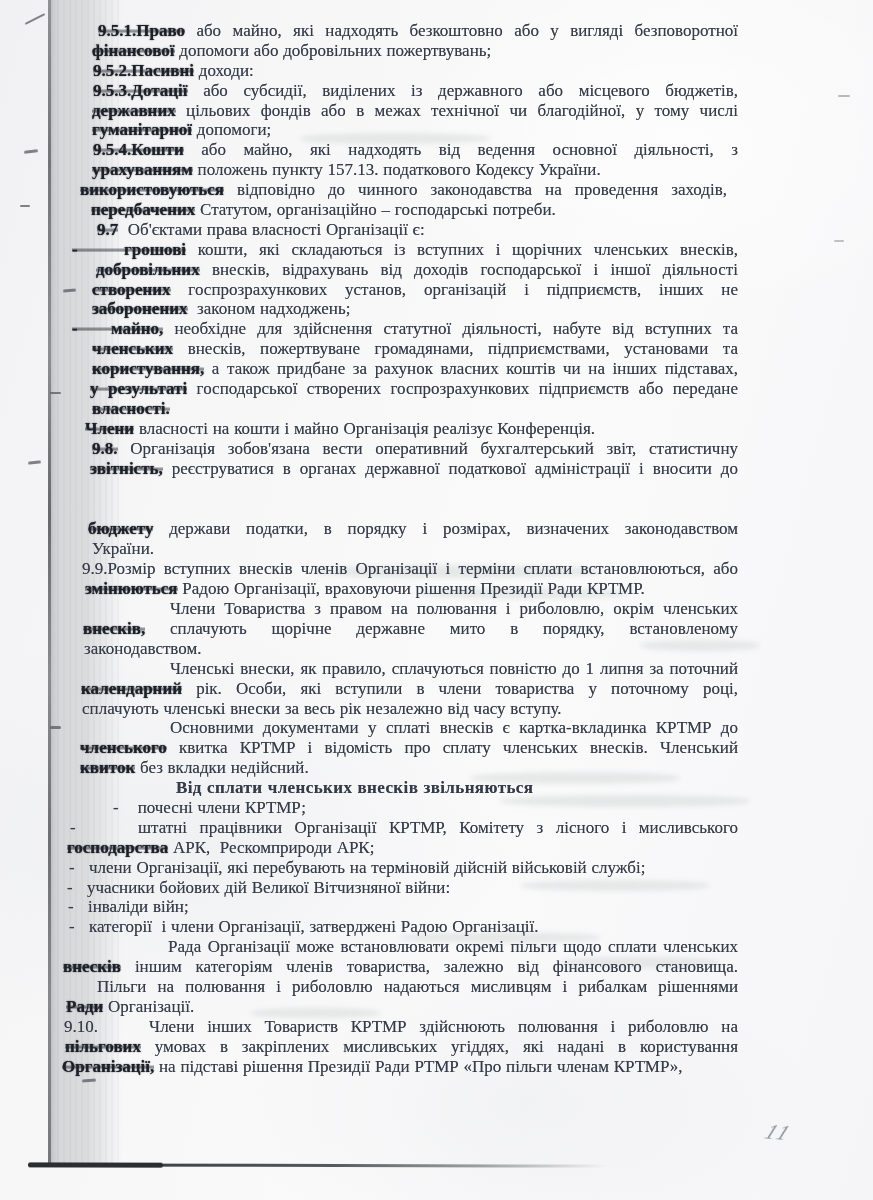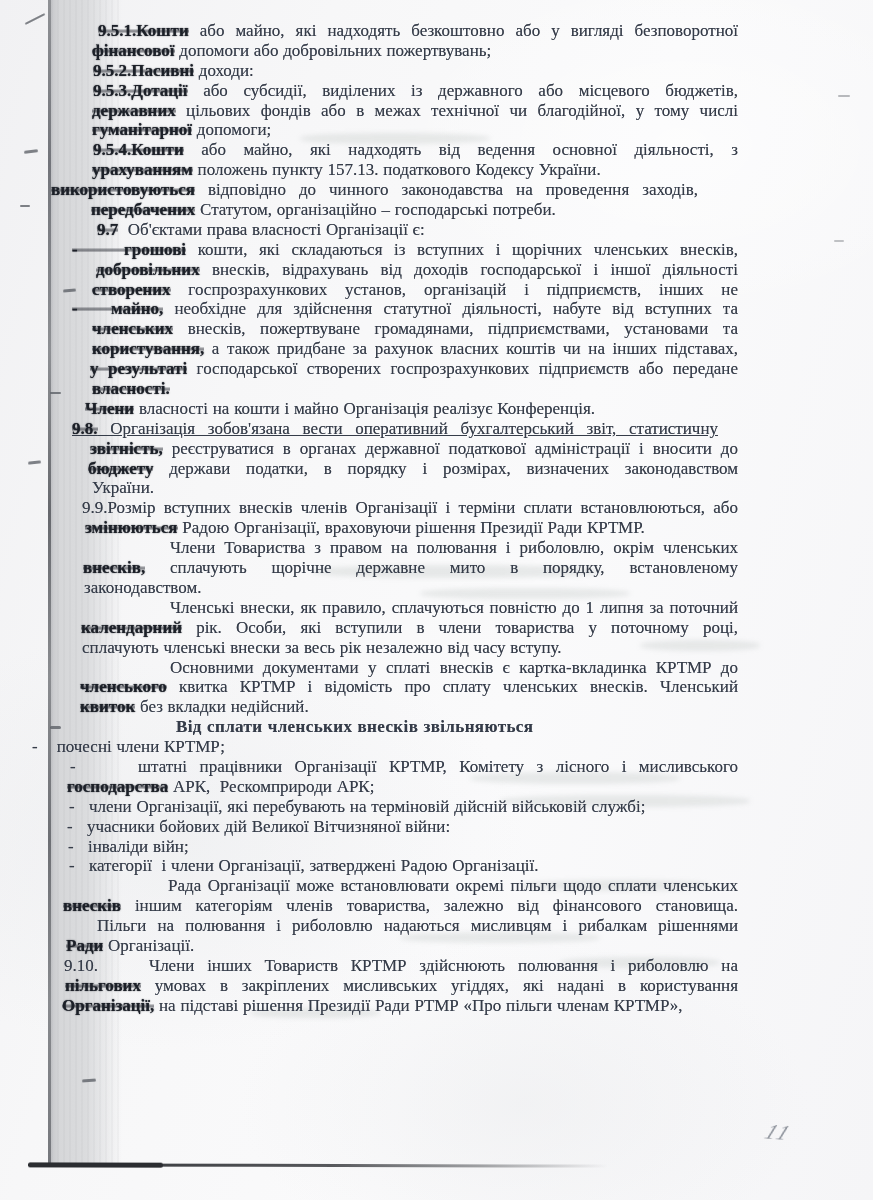--- a/index.html
+++ b/index.html
@@ -87,57 +87,58 @@
   <div class="scan-mark" style="left:20px;top:205px;width:10px;height:2px;"></div>
   <div class="scan-mark" style="left:63px;top:289px;width:13px;height:3px;transform:rotate(-5deg);"></div>
   <div class="scan-mark" style="left:50px;top:392px;width:11px;height:2px;"></div>
   <div class="scan-mark" style="left:28px;top:461px;width:13px;height:3px;transform:rotate(-6deg);"></div>
   <div class="scan-mark" style="left:50px;top:726px;width:11px;height:3px;"></div>
   <div class="scan-mark" style="left:82px;top:1079px;width:14px;height:3px;transform:rotate(-4deg);"></div>
   <div class="scan-mark" style="left:838px;top:95px;width:12px;height:2px;opacity:.4;"></div>
   <div class="scan-mark" style="left:834px;top:240px;width:10px;height:2px;opacity:.35;"></div>
 
   <div id="doc">
-      <div class="line j" style="margin-left: 98px; width: 640px;"><span class="sm">9.5.1.Кошти</span> або майно, які  надходять безкоштовно або у вигляді безповоротної</div>
+      <div class="line j" style="margin-left: 98px; width: 640px;"><span class="sm">9.5.1.Право</span> або майно, які  надходять безкоштовно або у вигляді безповоротної</div>
       <div class="line" style="margin-left: 92px;"><span class="sm">фінансової</span> допомоги або добровільних пожертвувань;</div>
       <div class="line" style="margin-left: 93px;"><span class="sm">9.5.2.Пасивні</span> доходи:</div>
       <div class="line j" style="margin-left: 93px; width: 645px;"><span class="sm">9.5.3.Дотації</span> або субсидії, виділених із державного  або місцевого  бюджетів,</div>
       <div class="line j" style="margin-left: 92px; width: 646px;"><span class="sm">державних</span> цільових фондів або в межах технічної чи благодійної, у тому числі</div>
       <div class="line" style="margin-left: 92px;"><span class="sm">гуманітарної</span> допомоги;</div>
       <div class="line j" style="margin-left: 93px; width: 645px;"><span class="sm">9.5.4.Кошти</span> або майно, які  надходять від ведення основної діяльності, з</div>
       <div class="line" style="margin-left: 92px;"><span class="sm">урахуванням</span> положень пункту 157.13. податкового Кодексу України.</div>
-      <div class="line j" style="margin-left: 51px; width: 647px;"><span class="sm">використовуються</span> відповідно до чинного законодавства на проведення заходів,</div>
+      <div class="line j" style="margin-left: 80px; width: 647px;"><span class="sm">використовуються</span> відповідно до чинного законодавства на проведення заходів,</div>
       <div class="line" style="margin-left: 91px;"><span class="sm">передбачених</span> Статутом, організаційно – господарські потреби.</div>
       <div class="line" style="margin-left: 97px;"><span class="sm">9.7</span>  Об'єктами права власності Організації є:</div>
       <div class="line j" style="margin-left: 72px; width: 666px;"><span class="sm">-&nbsp;&nbsp;&nbsp; грошові</span> кошти, які складаються із  вступних і щорічних членських внесків,</div>
       <div class="line j" style="margin-left: 96px; width: 642px;"><span class="sm">добровільних</span> внесків, відрахувань від доходів господарської і іншої діяльності</div>
       <div class="line j" style="margin-left: 92px; width: 646px;"><span class="sm">створених</span>  госпрозрахункових  устанoв,  організацій  і  підприємств,  інших  не</div>
+      <div class="line" style="margin-left: 92px;"><span class="sm">заборонених</span>  законом надходжень;</div>
       <div class="line j" style="margin-left: 72px; width: 666px;"><span class="sm">-&nbsp;&nbsp; майно,</span> необхідне для здійснення статутної діяльності, набуте від вступних та</div>
       <div class="line j" style="margin-left: 92px; width: 646px;"><span class="sm">членських</span> внесків, пожертвуване  громадянами, підприємствами, установами та</div>
       <div class="line j" style="margin-left: 92px; width: 646px;"><span class="sm">користування,</span> а також  придбане за рахунок власних коштів чи на інших підставах,</div>
       <div class="line j" style="margin-left: 90px; width: 648px;"><span class="sm">у результаті</span> господарської створених госпрозрахункових підприємств  або передане</div>
       <div class="line" style="margin-left: 92px;"><span class="sm">власності.</span></div>
       <div class="line" style="margin-left: 85px;"><span class="sm">Члени</span> власності на кошти і майно Організація реалізує Конференція.</div>
-      <div class="line j" style="margin-left: 72px; width: 646px; text-decoration: underline;"><span class="sm">9.8.</span> Організація зобов'язана вести оперативний бухгалтерський звіт, статистичну</div>
+      <div class="line j" style="margin-left: 92px; width: 646px;"><span class="sm">9.8.</span> Організація зобов'язана вести оперативний бухгалтерський звіт, статистичну</div>
       <div class="line j" style="margin-left: 90px; width: 648px;"><span class="sm">звітність,</span> реєструватися в органах державної податкової адміністрації і вносити до</div>
-      <div class="line j" style="margin-left: 88px; width: 650px;"><span class="sm">бюджету</span> держави податки, в порядку і розмірах, визначених законодавством</div>
+      <div class="line j" style="margin-left: 88px; width: 650px; margin-top: 41px;"><span class="sm">бюджету</span> держави податки, в порядку і розмірах, визначених законодавством</div>
       <div class="line" style="margin-left: 92px;">України.</div>
       <div class="line j" style="margin-left: 82px; width: 656px;">9.9.Розмір вступних внесків членів Організації і терміни сплати встановлюються, або</div>
       <div class="line" style="margin-left: 85px;"><span class="sm">змінюються</span> Радою Організації, враховуючи рішення Президії Ради КРТМР.</div>
       <div class="line j" style="margin-left: 170px; width: 568px;">Члени Товариства з правом на полювання і риболовлю, окрім членських</div>
       <div class="line j" style="margin-left: 83px; width: 655px;"><span class="sm">внесків,</span>  сплачують  щорічне  державне  мито  в  порядку,  встановленому</div>
       <div class="line" style="margin-left: 84px;">законодавством.</div>
       <div class="line j" style="margin-left: 170px; width: 568px;">Членські внески, як правило, сплачуються повністю до 1 липня за поточний</div>
       <div class="line j" style="margin-left: 81px; width: 657px;"><span class="sm">календарний</span> рік.  Особи, які вступили в члени товариства у поточному році,</div>
       <div class="line" style="margin-left: 82px;">сплачують членські внески за весь рік незалежно від часу вступу.</div>
       <div class="line j" style="margin-left: 170px; width: 568px;">Основними документами у сплаті внесків є картка-вкладинка КРТМР до</div>
       <div class="line j" style="margin-left: 80px; width: 658px;"><span class="sm">членського</span> квитка КРТМР і відомість про сплату членських внесків. Членський</div>
       <div class="line" style="margin-left: 80px;"><span class="sm">квиток</span> без вкладки недійсний.</div>
       <div class="line b" style="margin-left: 176px;">Від сплати членських внесків звільняються</div>
-      <div class="line" style="margin-left: 32px;">-&nbsp;&nbsp;&nbsp; почесні члени КРТМР;</div>
+      <div class="line" style="margin-left: 113px;">-&nbsp;&nbsp;&nbsp; почесні члени КРТМР;</div>
       <div class="line j" style="margin-left: 70px; width: 668px;">-&nbsp;&nbsp;&nbsp;&nbsp; штатні  працівники  Організації  КРТМР,  Комітету  з  лісного  і  мисливського</div>
       <div class="line" style="margin-left: 67px;"><span class="sm">господарства</span> АРК,  Рескомприроди АРК;</div>
       <div class="line" style="margin-left: 69px;">-   члени Організації, які перебувають на терміновій дійсній військовій службі;</div>
       <div class="line" style="margin-left: 67px;">-   учасники бойових дій Великої Вітчизняної війни:</div>
       <div class="line" style="margin-left: 68px;">-   інваліди війн;</div>
       <div class="line" style="margin-left: 69px;">-   категорії  і члени Організації, затверджені Радою Організації.</div>
       <div class="line j" style="margin-left: 168px; width: 570px;">Рада Організації може встановлювати окремі пільги щодо сплати членських</div>
       <div class="line j" style="margin-left: 63px; width: 675px;"><span class="sm">внесків</span> іншим категоріям членів товариства, залежно від фінансового становища.</div>
       <div class="line j" style="margin-left: 97px; width: 641px;">Пільги на полювання і риболовлю надаються мисливцям і рибалкам   рішеннями</div>
       <div class="line" style="margin-left: 66px;"><span class="sm">Ради</span> Організації.</div>

